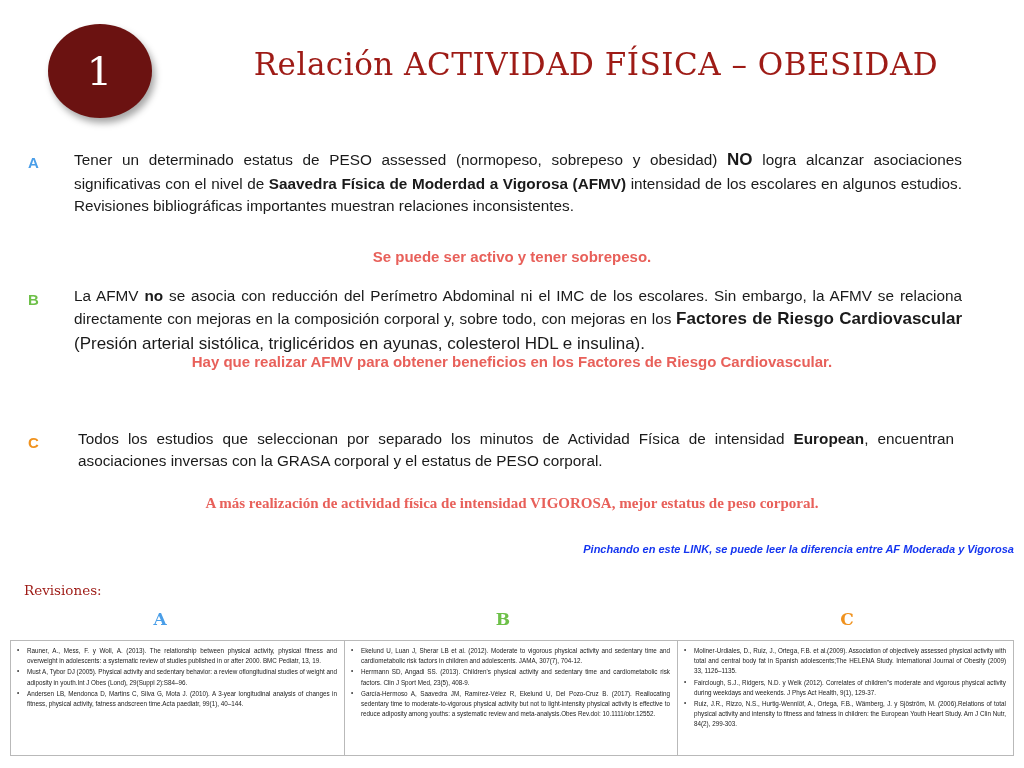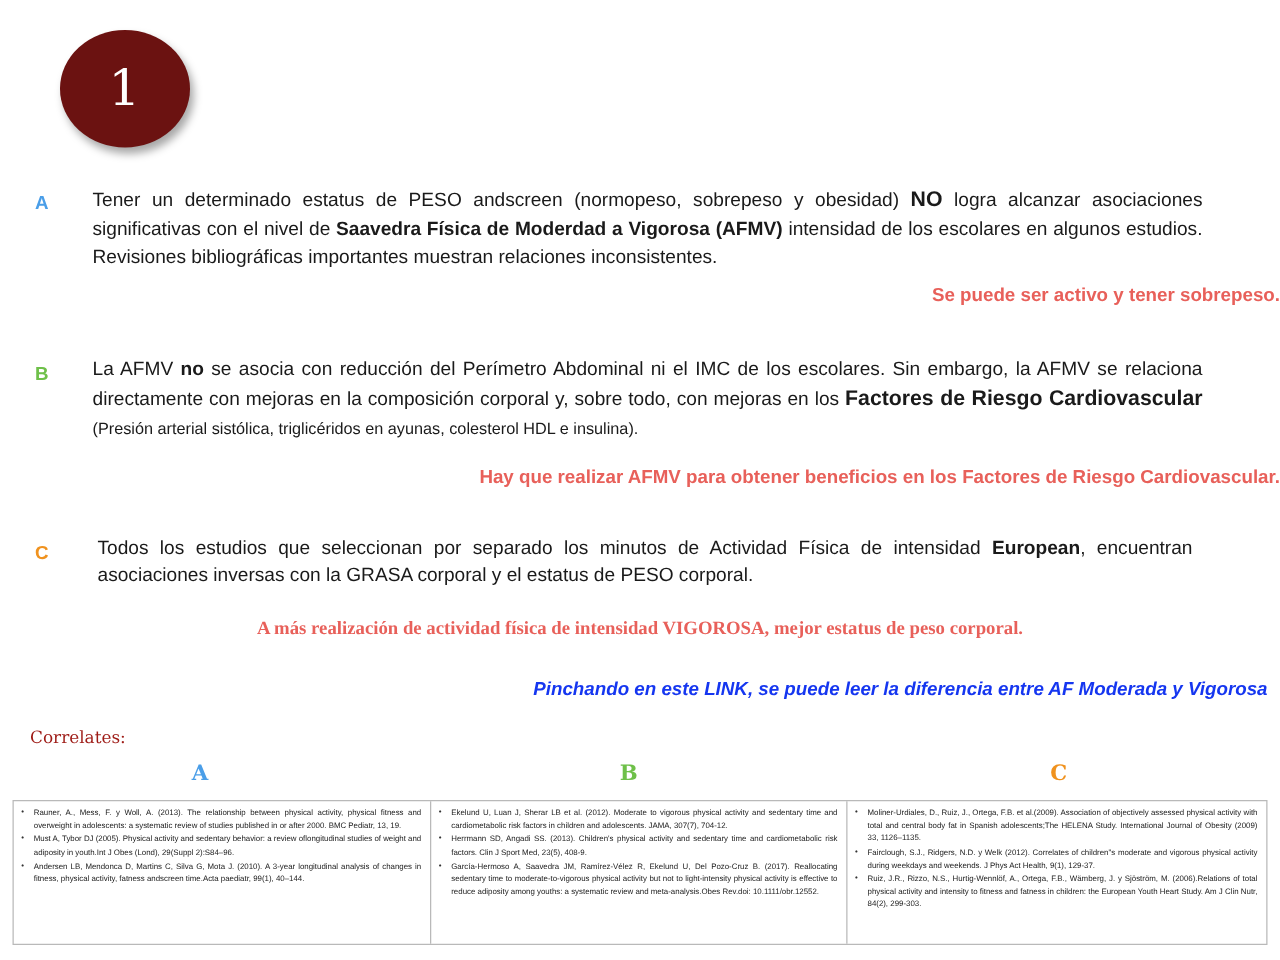--- a/index.html
+++ b/index.html
@@ -78,40 +78,40 @@
     position: absolute;
     left: 74px;
     width: 888px;
     font-size: 15.3px;
     line-height: 1.47;
     text-align: justify;
     color: #1a1a1a;
   }
   .sec-body b { font-weight: bold; }
   .sec-body .big { font-size: 17px; font-weight: bold; }
-  .sec-body .small { font-size: 13px; }
+  .sec-body .small { font-size: 17px; }
 
   .red-line {
     position: absolute;
     left: 0;
     width: 1024px;
     text-align: center;
     color: #e8605a;
     font-size: 15px;
     font-weight: bold;
   }
 
   
   #link-note {
     position: absolute;
     left: 0; top: 543px;
     width: 1014px;
     text-align: right;
     color: #1536f0;
-    font-size: 15px;
+    font-size: 11px;
     font-weight: bold;
     font-style: italic;
   }
 
   
   #ref-title {
     position: absolute;
     left: 24px; top: 582px;
     color: #9e1b16;
     font-family: "DejaVu Serif", serif;
@@ -167,49 +167,50 @@
     color: #333;
   }
 </style>
 </head>
 <body>
 
 <div id="header">
   <div id="badge">
     <span id="badge-number">1</span>
   </div>
+  <div id="slide-title">Relación ACTIVIDAD FÍSICA – OBESIDAD</div>
 </div>
 
 <div class="section" style="top:148px;">
   <div class="sec-letter a" style="top:6px;">A</div>
   <div class="sec-body">
-    <span>Tener un determinado estatus de PESO andscreen (normopeso, sobrepeso y obesidad) </span><span class="big">NO</span><span> logra alcanzar asociaciones significativas con el nivel de </span><b>Saavedra Física de Moderdad a Vigorosa (AFMV)</b><span> intensidad de los escolares en algunos estudios. Revisiones bibliográficas importantes muestran relaciones inconsistentes.</span>
-  </div>
-</div>
-<div class="red-line" style="top:228px;text-align:right;">Se puede ser activo y tener sobrepeso.</div>
+    <span>Tener un determinado estatus de PESO assessed (normopeso, sobrepeso y obesidad) </span><span class="big">NO</span><span> logra alcanzar asociaciones significativas con el nivel de </span><b>Saavedra Física de Moderdad a Vigorosa (AFMV)</b><span> intensidad de los escolares en algunos estudios. Revisiones bibliográficas importantes muestran relaciones inconsistentes.</span>
+  </div>
+</div>
+<div class="red-line" style="top:248px;">Se puede ser activo y tener sobrepeso.</div>
 
 <div class="section" style="top:285px;">
   <div class="sec-letter b" style="top:6px;">B</div>
   <div class="sec-body">
     <span>La AFMV </span><b>no</b><span> se asocia con reducción del Perímetro Abdominal ni el IMC de los escolares. Sin embargo, la AFMV se relaciona directamente con mejoras en la composición corporal y, sobre todo, con mejoras en los </span><span class="big">Factores de Riesgo Cardiovascular</span><span class="small"> (Presión arterial sistólica, triglicéridos en ayunas, colesterol HDL e insulina).</span>
   </div>
 </div>
-<div class="red-line" style="top:373px;text-align:right;">Hay que realizar AFMV para obtener beneficios en los Factores de Riesgo Cardiovascular.</div>
+<div class="red-line" style="top:353px;">Hay que realizar AFMV para obtener beneficios en los Factores de Riesgo Cardiovascular.</div>
 
 <div class="section" style="top:428px;">
   <div class="sec-letter c" style="top:6px;">C</div>
   <div class="sec-body" style="left:78px; width:876px;">
     <span>Todos los estudios que seleccionan por separado los minutos de Actividad Física de intensidad </span><b>European</b><span>, encuentran asociaciones inversas con la GRASA corporal y el estatus de PESO corporal.</span>
   </div>
 </div>
 <div class="red-line" style="top:495px;font-family:Liberation Serif, serif;">A más realización de actividad física de intensidad VIGOROSA, mejor estatus de peso corporal.</div>
 
 <div id="link-note">Pinchando en este LINK, se puede leer la diferencia entre AF Moderada y Vigorosa</div>
 
-<div id="ref-title">Correlates:</div>
+<div id="ref-title">Revisiones:</div>
 <div class="ref-head a">A</div>
 <div class="ref-head b">B</div>
 <div class="ref-head c">C</div>
 
 <div id="ref-table">
   <div class="ref-col c1">
     <div class="ref-item">Rauner, A., Mess, F. y Woll, A. (2013). The relationship between physical activity, physical fitness and overweight in adolescents: a systematic review of studies published in or after 2000. BMC Pediatr, 13, 19.</div>
     <div class="ref-item">Must A, Tybor DJ (2005). Physical activity and sedentary behavior: a review oflongitudinal studies of weight and adiposity in youth.Int J Obes (Lond), 29(Suppl 2):S84–96.</div>
     <div class="ref-item">Andersen LB, Mendonca D, Martins C, Silva G, Mota J. (2010). A 3-year longitudinal analysis of changes in fitness, physical activity, fatness andscreen time.Acta paediatr, 99(1), 40–144.</div>
   </div>

